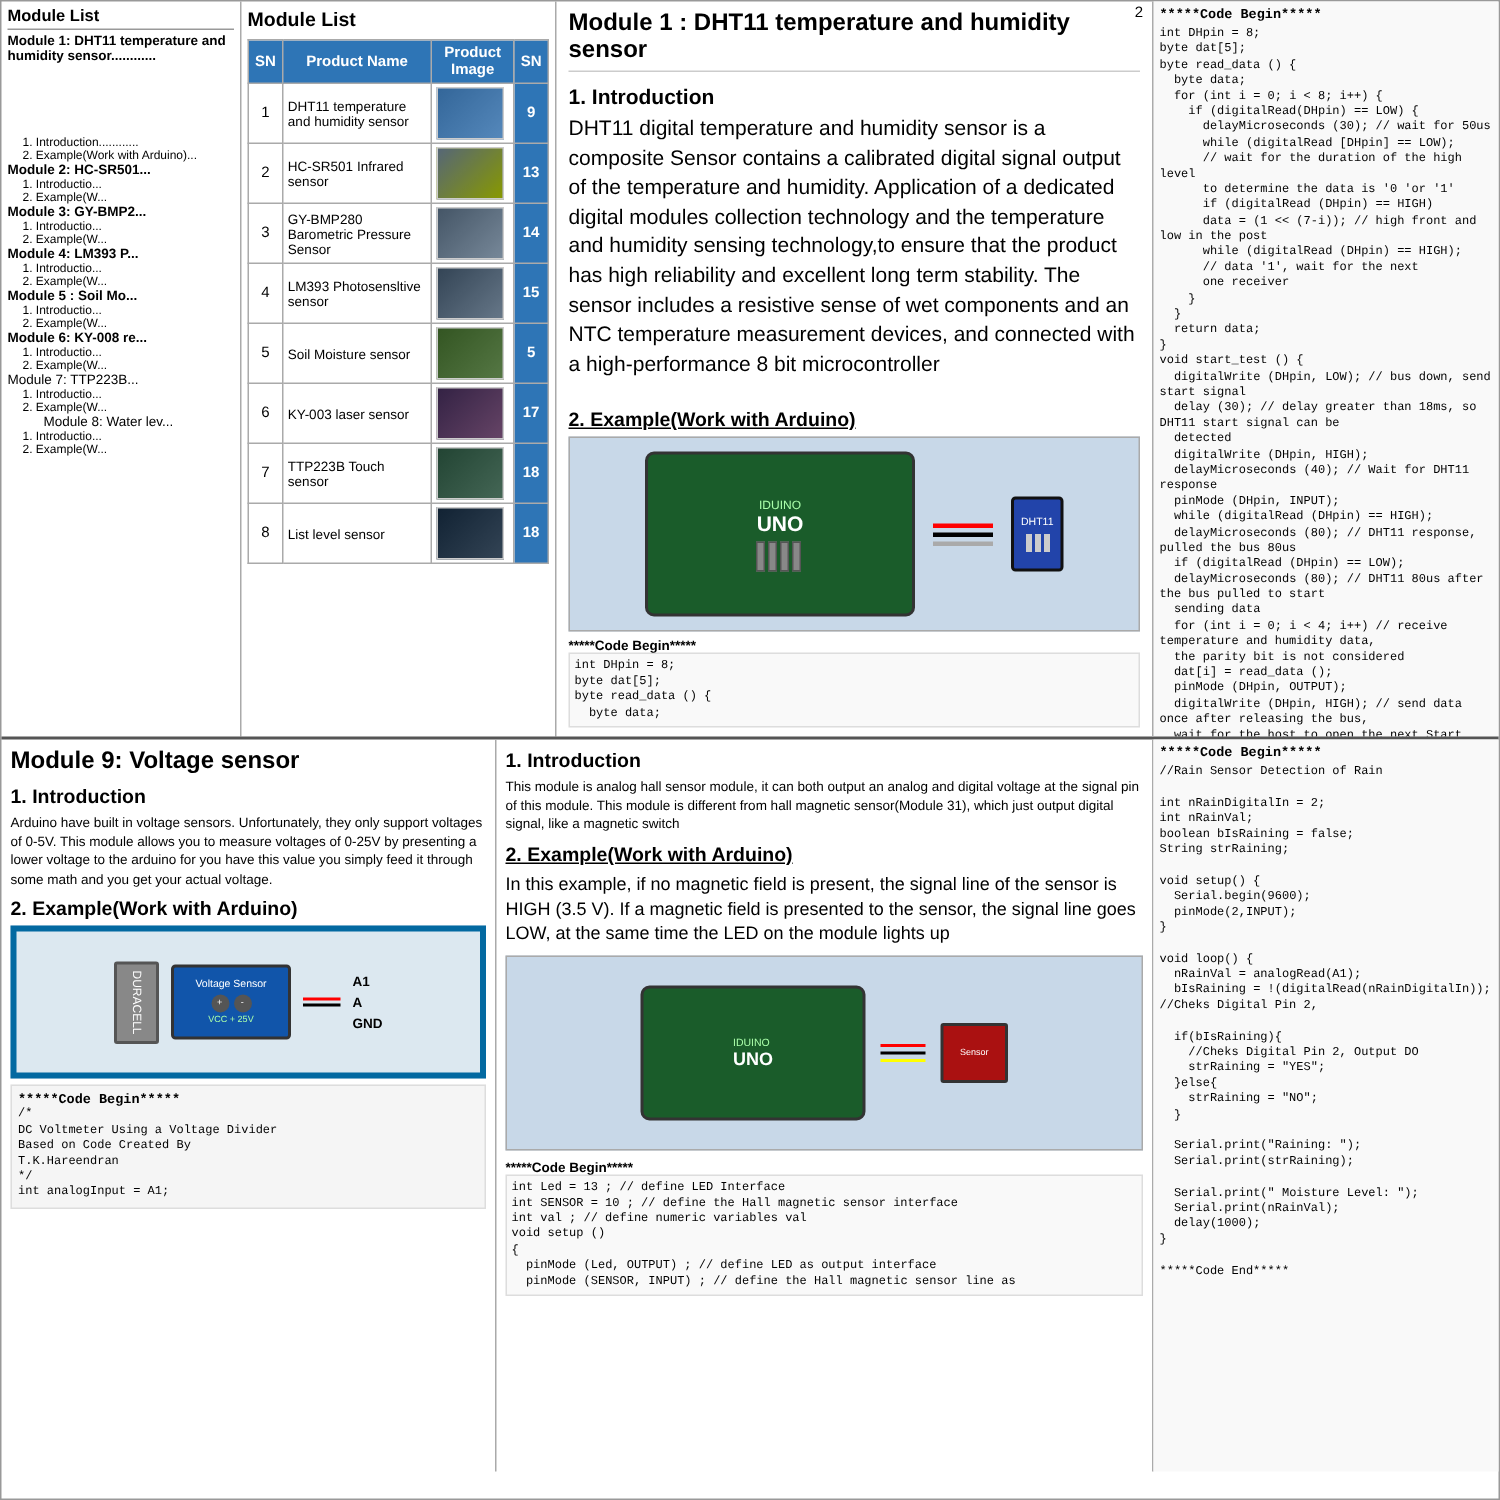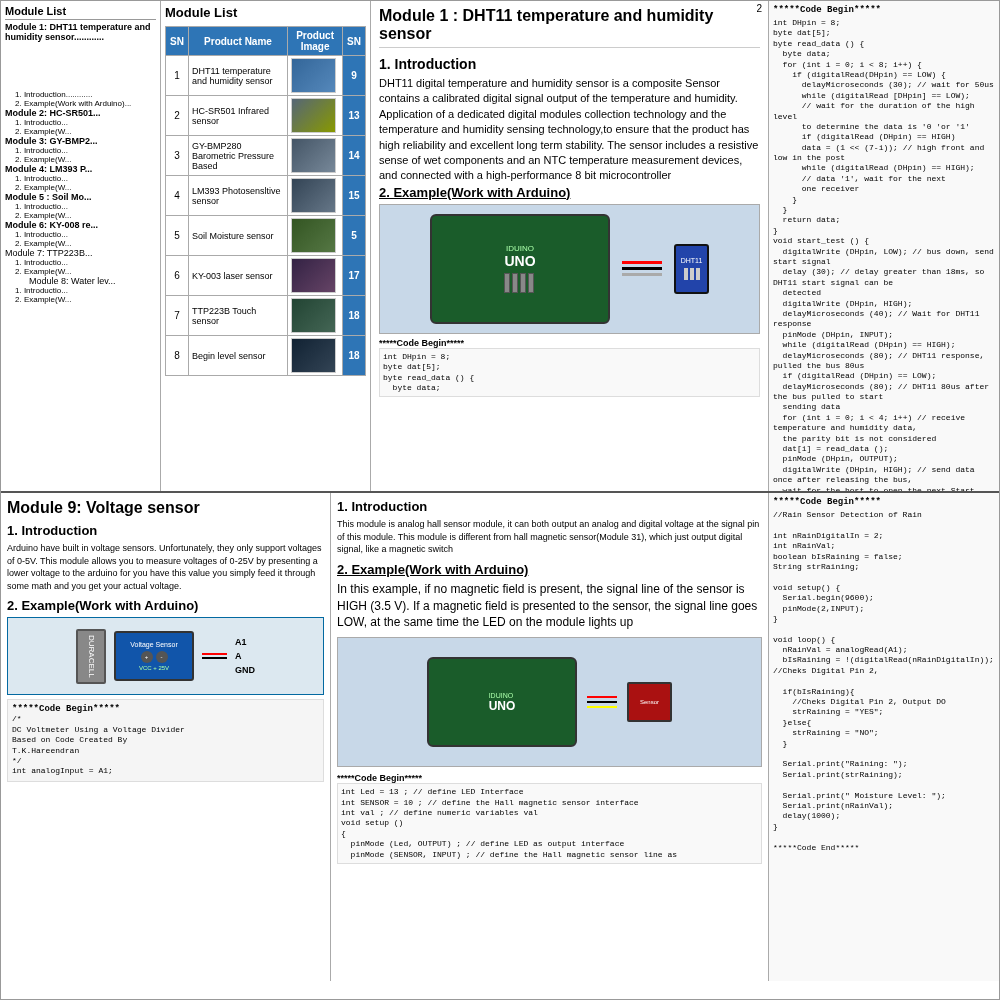--- a/index.html
+++ b/index.html
@@ -18,32 +18,32 @@
     .module-table th { background: #2e75b6; color: white; border: 1px solid #aaa; padding: 3px 4px; text-align: center; }
     .module-table td { border: 1px solid #aaa; padding: 2px 3px; text-align: center; vertical-align: middle; }
     .module-table td.product-name { text-align: left; font-size: 9px; }
     .product-image-cell { width: 55px; }
     .product-img-placeholder { width: 45px; height: 35px; background: #e0e0e0; display: inline-block; border: 1px solid #ccc; font-size: 7px; display: flex; align-items: center; justify-content: center; overflow: hidden; }
     
     
     .main-content-top { flex: 1; border-right: 1px solid #aaa; padding: 6px 8px; overflow: hidden; }
     .module-heading { font-size: 16px; font-weight: bold; margin-bottom: 8px; border-bottom: 1px solid #ccc; padding-bottom: 4px; }
     .section-title { font-size: 13px; font-weight: bold; margin-bottom: 4px; }
-    .section-text { font-size: 11px; line-height: 1.4; margin-bottom: 1px; }
+    .section-text { font-size: 14px; line-height: 1.4; margin-bottom: 20px; }
     .arduino-img { width: 100%; height: 130px; background: #c8d8e8; border: 1px solid #aaa; display: flex; align-items: center; justify-content: center; margin-bottom: 4px; overflow: hidden; position: relative; }
     
     
     .code-panel { width: 230px; background: #f9f9f9; padding: 4px; font-size: 8px; font-family: 'Courier New', monospace; overflow: hidden; flex-shrink: 0; }
     .code-title { font-weight: bold; font-size: 9px; margin-bottom: 3px; }
     .code-text { font-size: 8px; line-height: 1.3; white-space: pre-wrap; }
     
     
     .bottom-left { width: 330px; border-right: 1px solid #aaa; padding: 6px; overflow: hidden; flex-shrink: 0; }
     .module9-title { font-size: 16px; font-weight: bold; margin-bottom: 6px; }
-    .circuit-img { width: 100%; height: 78px; background: #dce8f0; border: 1px solid #0369a1; display: flex; align-items: center; justify-content: center; margin-bottom: 4px; position: relative; }
+    .circuit-img { width: 100%; height: 102px; background: #dce8f0; border: 4px solid #0369a1; display: flex; align-items: center; justify-content: center; margin-bottom: 4px; position: relative; }
     .code-bottom { background: #f5f5f5; padding: 4px; font-family: 'Courier New', monospace; font-size: 8px; margin-top: 4px; border: 1px solid #ddd; }
     
     
     .bottom-middle { flex: 1; border-right: 1px solid #aaa; padding: 6px; overflow: hidden; }
     
     
     .bottom-right-code { width: 230px; background: #f9f9f9; padding: 4px; font-size: 8px; font-family: 'Courier New', monospace; overflow: hidden; flex-shrink: 0; }
     
     
     .arduino-board { background: #1a5c2a; border: 2px solid #333; border-radius: 6px; padding: 4px; color: white; font-size: 7px; width: 180px; height: 110px; position: relative; display: flex; align-items: center; justify-content: center; }
@@ -147,21 +147,21 @@
           <tr>
             <td>2</td>
             <td class="product-name">HC-SR501 Infrared sensor</td>
             <td class="product-image-cell">
               <div class="product-img-placeholder img-hcsr"></div>
             </td>
             <td class="number-cell">13</td>
           </tr>
           <tr>
             <td>3</td>
-            <td class="product-name">GY-BMP280 Barometric Pressure Based</td>
+            <td class="product-name">GY-BMP280 Barometric Pressure Sensor</td>
             <td class="product-image-cell">
               <div class="product-img-placeholder img-bmp"></div>
             </td>
             <td class="number-cell">14</td>
           </tr>
           <tr>
             <td>4</td>
             <td class="product-name">LM393 Photosensltive sensor</td>
             <td class="product-image-cell">
               <div class="product-img-placeholder img-lm393"></div>
@@ -187,21 +187,21 @@
           <tr>
             <td>7</td>
             <td class="product-name">TTP223B Touch sensor</td>
             <td class="product-image-cell">
               <div class="product-img-placeholder img-ttp"></div>
             </td>
             <td class="number-cell">18</td>
           </tr>
           <tr>
             <td>8</td>
-            <td class="product-name">Begin level sensor</td>
+            <td class="product-name">List level sensor</td>
             <td class="product-image-cell">
               <div class="product-img-placeholder img-water"></div>
             </td>
             <td class="number-cell">18</td>
           </tr>
         </tbody>
       </table>
     </div>
 
     <div class="main-content-top" style="position:relative;">

